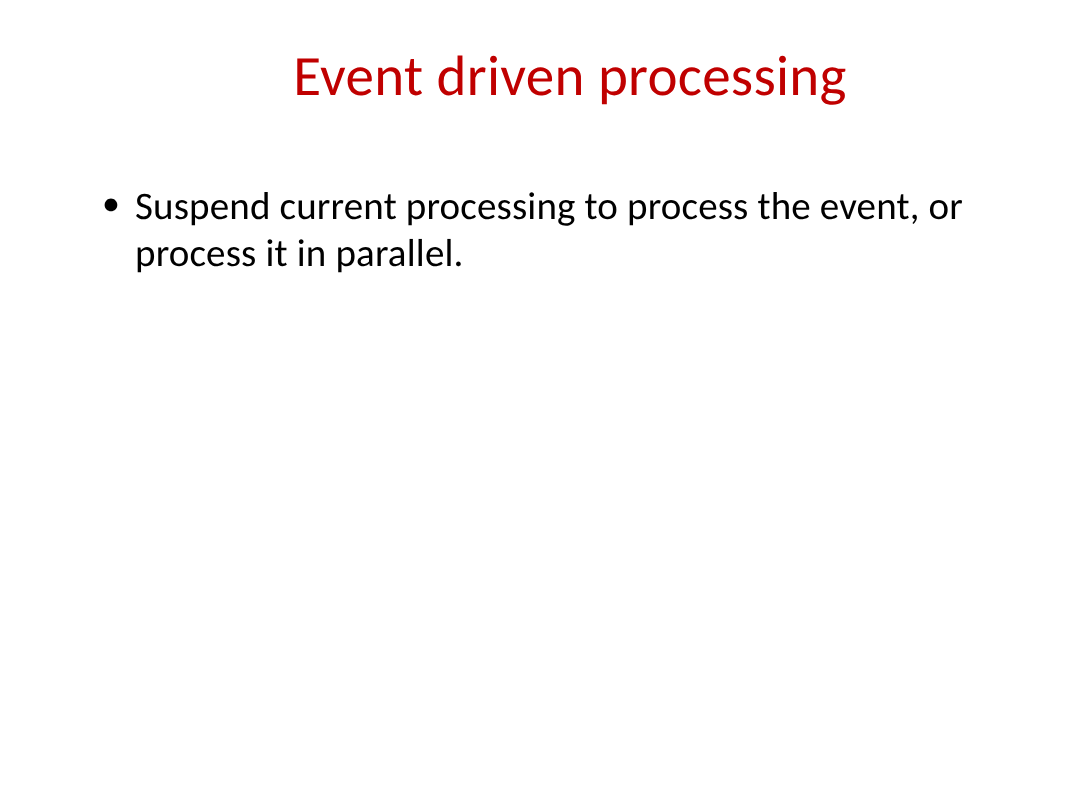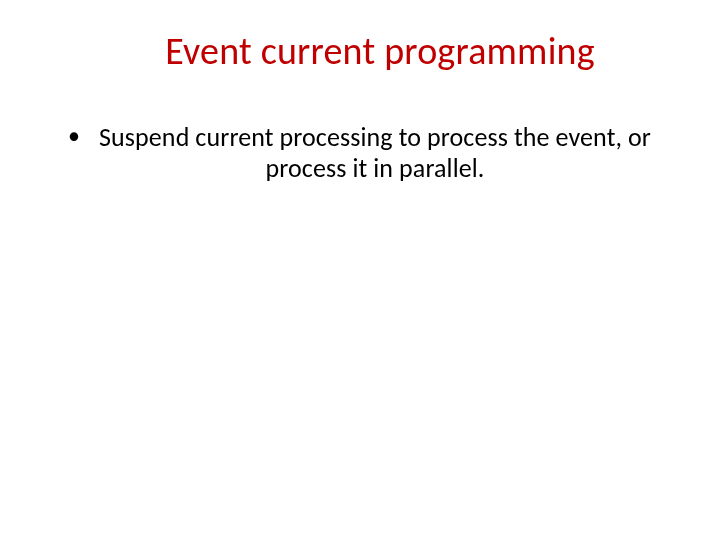--- a/index.html
+++ b/index.html
@@ -26,21 +26,20 @@
       text-align: center;
       margin-bottom: 48px;
       letter-spacing: 0.2px;
       padding-left: 40px;
     }
     .content {
       padding-left: 4px;
     }
     .bullet-list {
       list-style: none;
-      text-align: center;
     }
     .bullet-item {
       position: relative;
       padding-left: 26px;
       font-size: 26px;
       color: #000000;
       line-height: 1.18;
       margin-bottom: 2px;
       letter-spacing: 0.1px;
     }
@@ -50,19 +49,19 @@
       left: 4px;
       top: 0;
       color: #000000;
       font-size: 24px;
     }
   </style>
 </head>
 <body>
 
 <div class="slide">
-  <h1 class="title">Event current programming</h1>
+  <h1 class="title">Event driven processing</h1>
   <div class="content">
     <ul class="bullet-list">
       <li class="bullet-item">Suspend current processing  to process the event, or process it in parallel.</li>
     </ul>
   </div>
 </div>
 
 </body></html>

